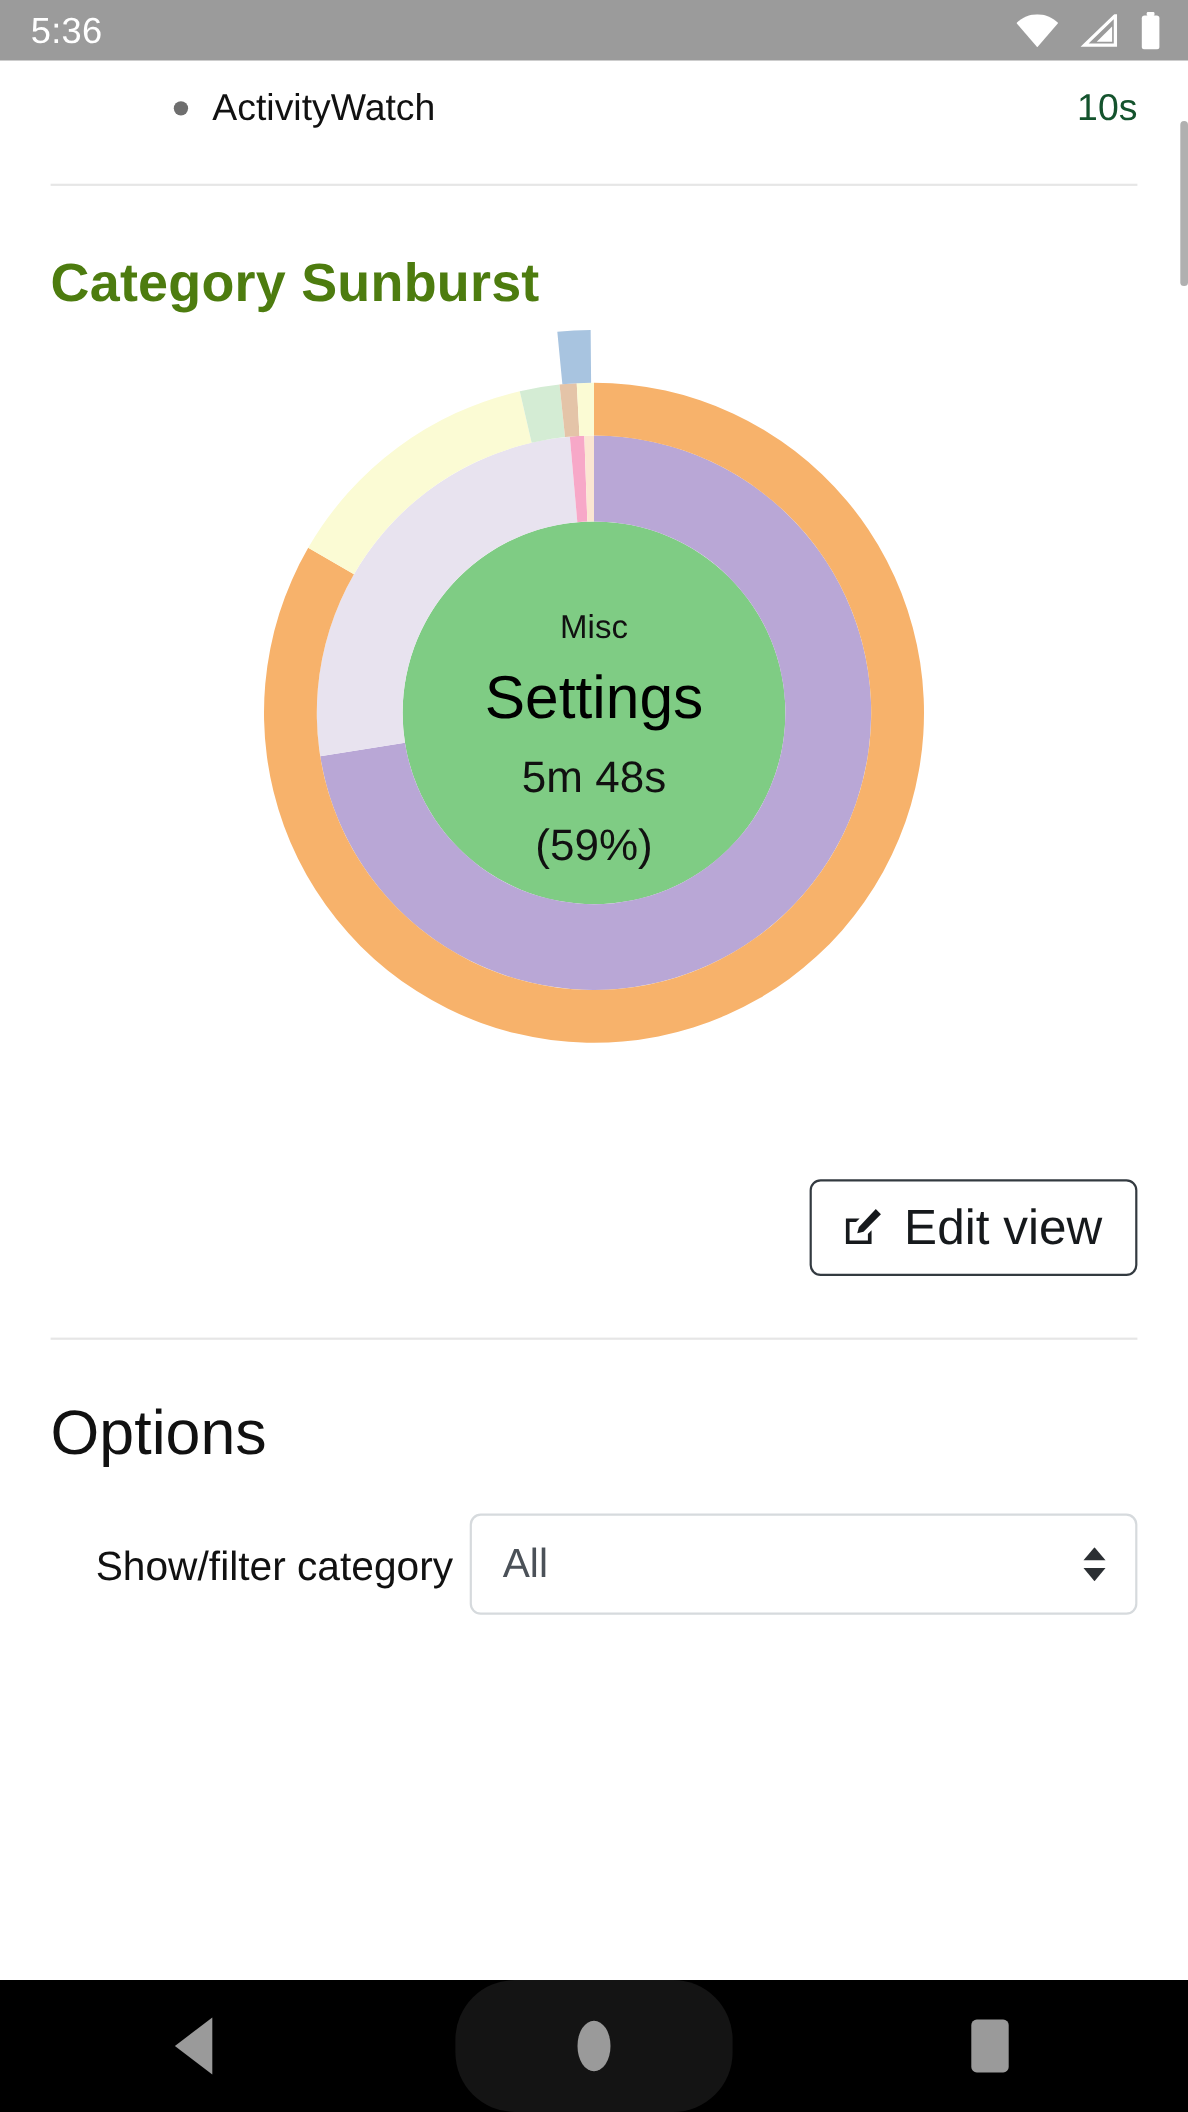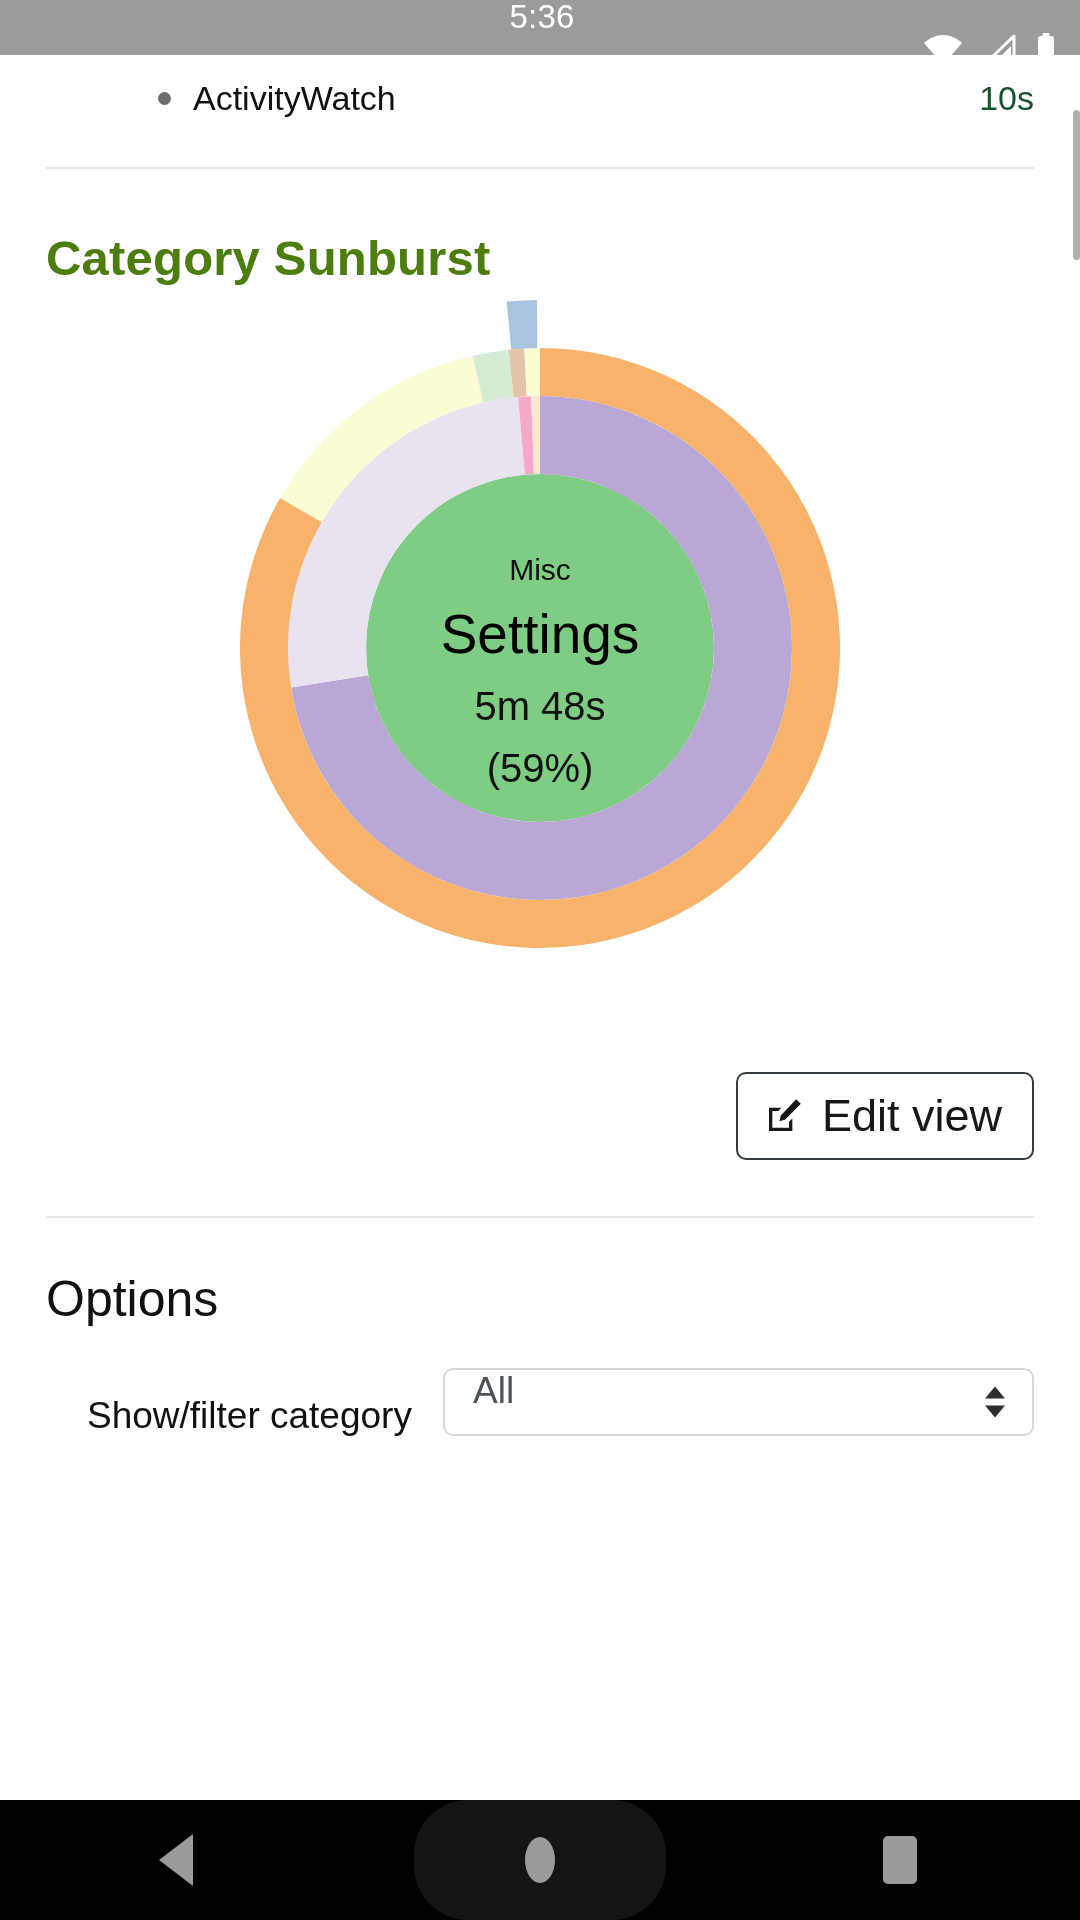--- a/index.html
+++ b/index.html
@@ -11,21 +11,20 @@
   }
 
   
   .statusbar{
     position:absolute; top:0; left:0;
     width:1080px; height:55px;
     background:#9b9b9b;
     display:flex; align-items:center;
     padding:0 24px 0 28px;
     z-index:50;
-    flex-direction:column;
   }
   .status-time{
     color:#ffffff; font-size:33px; font-weight:400;
     letter-spacing:.2px; line-height:1;
   }
   .status-icons{
     margin-left:auto; display:flex; align-items:center; gap:20px;
   }
   .status-icons svg{ display:block; }
 
@@ -93,34 +92,34 @@
     font-size:45px; color:#16191c;
     font-family:"Liberation Sans", sans-serif;
     cursor:pointer;
   }
   .edit-btn svg{ display:block; }
 
   .divider2{ height:2px; background:#e6e6e6; margin-top:56px; }
 
   
   .options-title{
-    font-size:50px; font-weight:400; color:#111; margin-top:52px;
+    font-size:57px; font-weight:400; color:#111; margin-top:52px;
   }
   .opt-row{
     display:flex; align-items:flex-start; margin-top:40px;
   }
   .opt-label{
     font-size:37px; color:#111; line-height:1.42;
     width:330px; flex:0 0 auto; padding-top:22px;margin-left:41px;
   }
   .select-box{
-    position:relative; flex:1 1 auto; height:68px;
+    position:relative; flex:1 1 auto; height:92px;
     border:2px solid #d6dadd; border-radius:10px; background:#fff;
-    display:flex; padding:0 28px;
-    margin-left:26px;
+    display:flex; align-items:center; padding:0 28px;
+    margin-left:10px;
   }
   .select-value{ font-size:37px; color:#4b5158; }
   .select-arrows{
     position:absolute; right:26px; top:50%; transform:translateY(-50%);
     display:flex; flex-direction:column; gap:5px;
   }
 
   
   .scrollbar-track{
     position:absolute; top:55px; right:0; width:7px; height:1745px;

